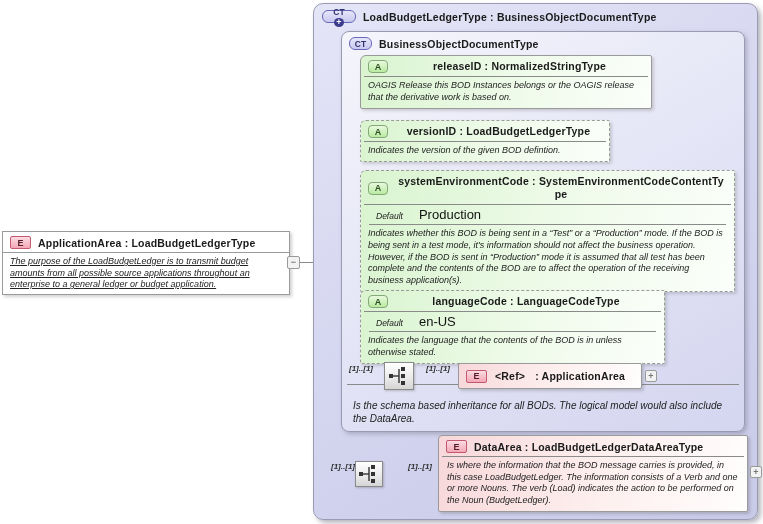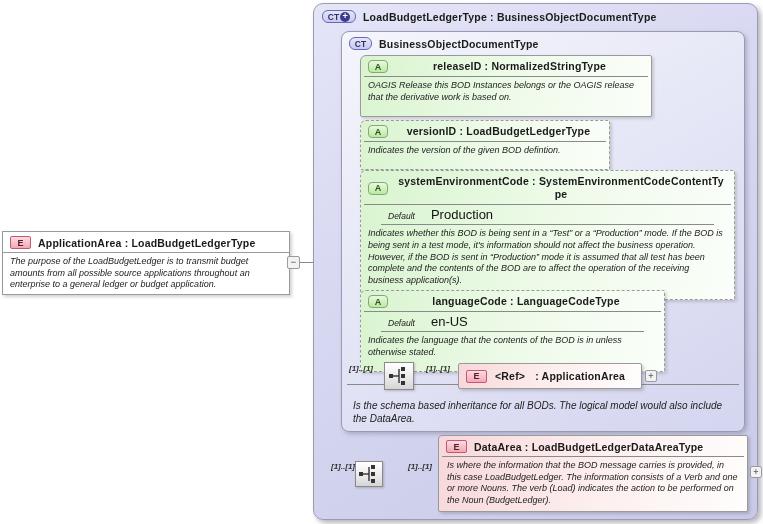--- a/index.html
+++ b/index.html
@@ -17,30 +17,30 @@
   .title-text { font-size:10.5px; font-weight:bold; color:#1a1a1a; letter-spacing:.2px; }
 
   
   .badge { display:flex; align-items:center; justify-content:center; flex:none;
            font-size:9px; font-weight:bold; color:#333; }
   .badge-e { width:21px; height:13px; border:1px solid #c2596e; border-radius:2px;
              background:linear-gradient(180deg,#fbdce2 0%,#f4a7b6 100%); color:#58202b; }
   .badge-a { width:20px; height:13px; border:1px solid #86a878; border-radius:4px;
              background:linear-gradient(180deg,#e8f9de 0%,#b9eba1 100%); color:#2f4f24; }
   .badge-ct { width:23px; height:13px; border:1px solid #6868b8; border-radius:6px;
-              background:linear-gradient(180deg,#e6e6fa 0%,#c9c9ef 100%); color:#30306e; font-size:8.5px; }
+              background:linear-gradient(180deg,#e6e6fa 0%,#c9c9ef 100%); color:#30306e; font-size:8.5px;flex-direction:column; }
   .badge-ct-plus { width:34px; gap:1px; }
   .ct-plus-circle { width:10px; height:10px; border-radius:50%; background:#3c3c8c; color:#fff;
                     font-size:9px; line-height:9px; display:flex; align-items:center; justify-content:center; }
 
   
   .elem-box { position:absolute; background:#ffffff; border:1px solid #9a9a9a;
               box-shadow:2px 2px 3px rgba(80,80,80,.25); }
   .elem-desc { border-top:1px solid #9a9a9a; padding:3px 7px; font-size:9px; font-style:italic;
-               color:#222; line-height:1.28; }
+               color:#222; line-height:1.28;text-decoration:underline; }
 
   
   .outer-ct { position:absolute; left:313px; top:3px; width:445px; height:517px;
               border:1px solid #9a9ab2; border-radius:10px;
               background:linear-gradient(150deg,#e4e5f7 0%,#d6d7f0 45%,#c8cae8 100%);
               box-shadow:3px 3px 5px rgba(90,90,110,.45); }
   .inner-ct { position:absolute; left:27px; top:27px; width:404px; height:401px;
               border:1px solid #9a9ab2; border-radius:8px;
               background:linear-gradient(150deg,#f5f5fc 0%,#e2e3f5 55%,#d4d5ef 100%);
               box-shadow:2px 2px 4px rgba(90,90,110,.35); }
@@ -49,24 +49,24 @@
                     font-size:10px; font-style:italic; color:#222; line-height:1.3; }
 
   
   .attr-box { position:absolute; border:1px solid #9a9a9a; border-radius:6px 2px 2px 2px;
               background:linear-gradient(100deg,#d9f4cf 0%,#effbea 55%,#fbfefa 100%);
               box-shadow:2px 2px 3px rgba(80,80,80,.22); }
   .attr-box.optional { border-style:dashed; }
   .attr-box .title-text { flex:1; text-align:center; word-break:break-all; line-height:1.25; }
   .attr-sep { border-top:1px solid #8a8a8a; margin:0 3px; }
   .attr-default { display:flex; align-items:baseline; gap:16px; padding:2px 7px;
-                  border-bottom:1px solid #8a8a8a; margin:0 20px; }
+                  border-bottom:1px solid #8a8a8a; margin:0 8px; }
   .attr-default .dlabel { font-size:8.5px; font-style:italic; color:#222; }
   .attr-default .dvalue { font-size:13px; font-weight:normal; color:#111; }
-  .attr-desc { padding:3px 7px 12px 7px; font-size:9px; font-style:italic; color:#222; line-height:1.3; }
+  .attr-desc { padding:3px 7px 4px 7px; font-size:9px; font-style:italic; color:#222; line-height:1.3; }
 
   
   .pink-box { position:absolute; border:1px solid #9a9a9a;
               background:linear-gradient(100deg,#f8d8da 0%,#fdf0ef 55%,#fffdfd 100%);
               box-shadow:2px 2px 3px rgba(80,80,80,.25); }
   .pink-box .desc { border-top:1px solid #8a8a8a; margin:0 3px; padding:3px 5px 4px 5px;
                     font-size:9px; font-style:italic; color:#222; line-height:1.3; }
   .ref-row-box { display:flex; align-items:center; gap:8px; padding:0 7px; border-radius:2px; }
   .ref-type { margin-left:2px; }
 

